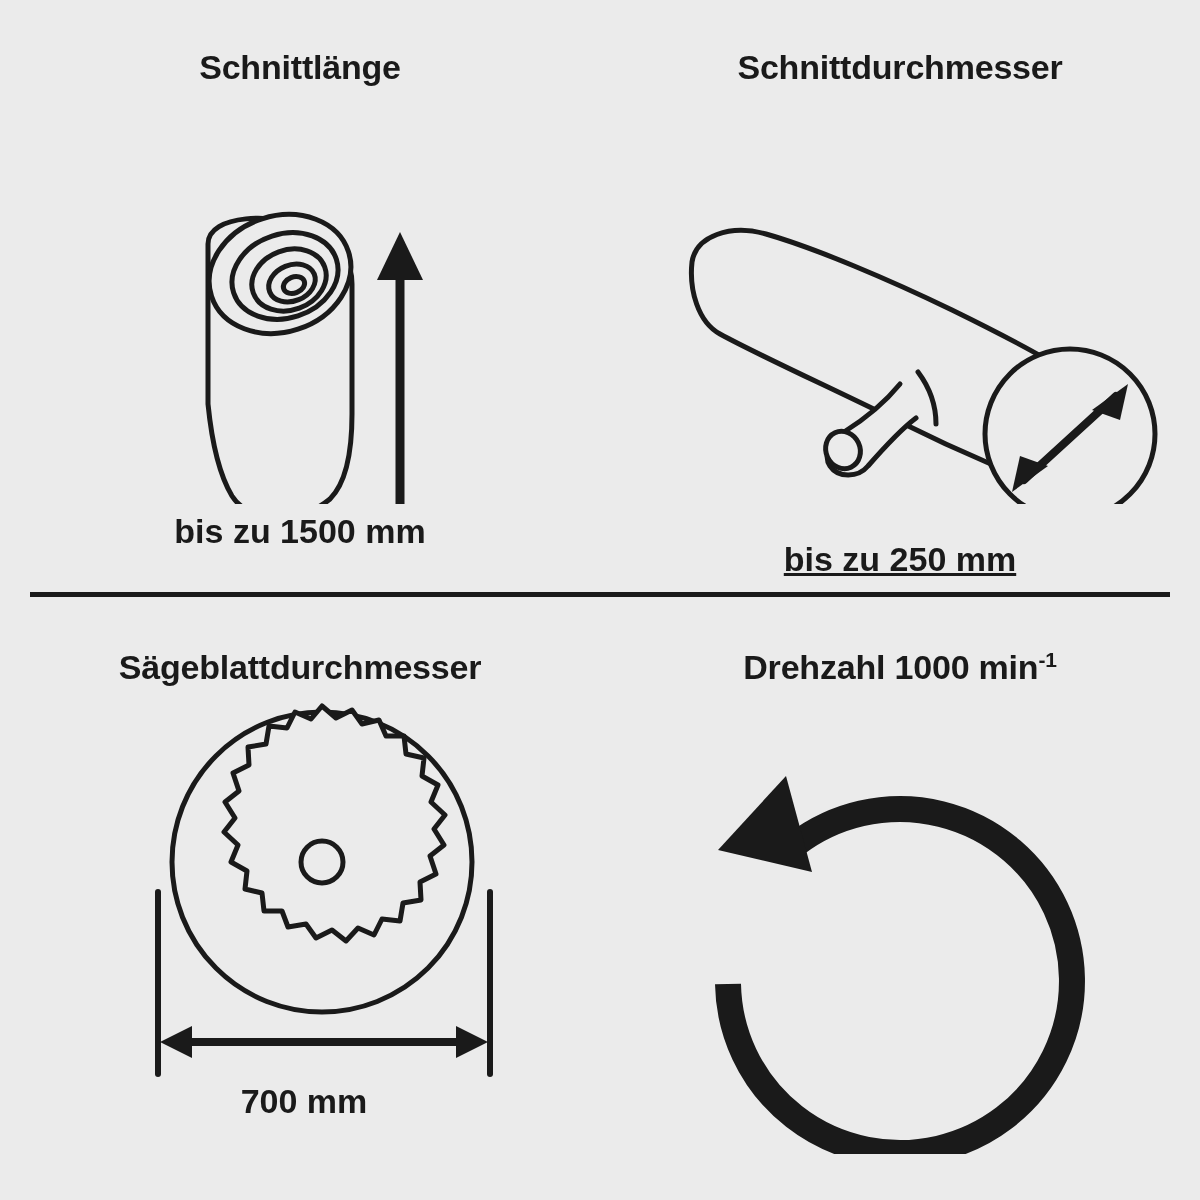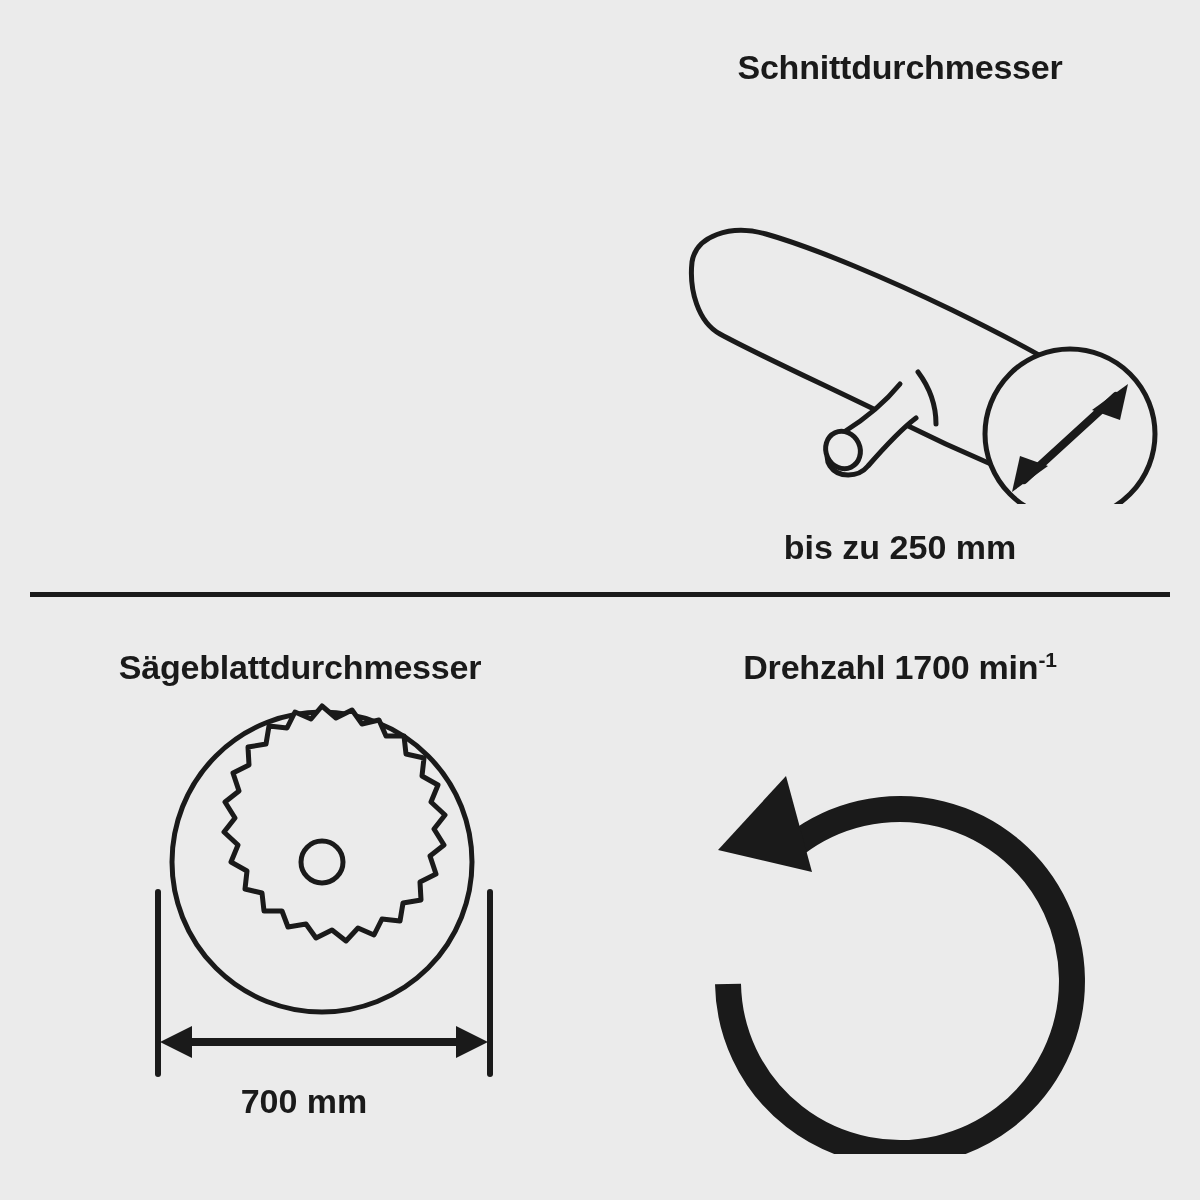--- a/index.html
+++ b/index.html
@@ -65,28 +65,52 @@
     position: absolute;
     left: 30px;
     top: 592px;
     width: 1140px;
     height: 5px;
     background: #1a1a1a;
   }
 
   
   .cap-top-left   { position: absolute; left: 0; width: 600px; top: 512px; }
-  .cap-top-right  { position: absolute; left: 0; width: 600px; top: 528px; }
+  .cap-top-right  { position: absolute; left: 0; width: 600px; top: 540px; text-decoration: underline; }
   .cap-bottom-left{ position: absolute; left: 4px; width: 600px; top: 482px; }
 </style>
 </head>
 <body>
 
 <div class="sheet">
 
+  <div class="quad" id="quad-cut-length">
+    <div class="q-title">Schnittlänge</div>
+    <div class="q-art">
+      <svg width="600" height="420" viewBox="0 0 600 420" fill="none" stroke="#1a1a1a" stroke-width="5" stroke-linecap="round" stroke-linejoin="round">
+
+        <path d="M208 160 C208 130 275 128 310 145 C340 158 352 178 352 200
+                 L352 330 C352 370 345 400 330 415
+                 C300 440 250 440 232 412
+                 C220 392 212 360 208 320 Z" fill="#ebebeb"></path>
+
+        <ellipse cx="280" cy="190" rx="72" ry="58" transform="rotate(-18 280 190)" fill="#ebebeb"></ellipse>
+
+        <ellipse cx="285" cy="192" rx="54" ry="42" transform="rotate(-18 285 192)"></ellipse>
+        <ellipse cx="289" cy="196" rx="38" ry="30" transform="rotate(-20 289 196)"></ellipse>
+        <ellipse cx="292" cy="199" rx="24" ry="18" transform="rotate(-22 292 199)"></ellipse>
+        <ellipse cx="294" cy="201" rx="11" ry="8" transform="rotate(-22 294 201)"></ellipse>
+
+        <path d="M400 168 L400 472" stroke-width="9"></path>
+        <path d="M400 148 L423 196 L377 196 Z" fill="#1a1a1a" stroke="none"></path>
+        <path d="M400 492 L423 444 L377 444 Z" fill="#1a1a1a" stroke="none"></path>
+      </svg>
+    </div>
+    <div class="q-caption cap-top-left">bis zu 1500 mm</div>
+  </div>
 
   <div class="quad" id="quad-cut-diameter">
     <div class="q-title">Schnittdurchmesser</div>
     <div class="q-art">
       <svg width="600" height="420" viewBox="0 0 600 420" fill="none" stroke="#1a1a1a" stroke-width="5" stroke-linecap="round" stroke-linejoin="round">
 
         <path d="M92 178 C96 152 130 140 166 150 C215 164 290 196 352 226
                  C405 252 450 276 470 290
                  L470 410 C430 398 360 368 300 338
                  C240 308 160 272 120 250
@@ -135,21 +159,21 @@
 
         <path d="M182 358 L466 358" stroke-width="8"></path>
         <path d="M160 358 L192 342 L192 374 Z" fill="#1a1a1a" stroke="none"></path>
         <path d="M488 358 L456 342 L456 374 Z" fill="#1a1a1a" stroke="none"></path>
       </svg>
     </div>
     <div class="q-caption cap-bottom-left">700 mm</div>
   </div>
 
   <div class="quad" id="quad-speed">
-    <div class="q-title"><span>Drehzahl 1700 min</span><sup>-1</sup></div>
+    <div class="q-title"><span>Drehzahl 1000 min</span><sup>-1</sup></div>
     <div class="q-art">
       <svg width="600" height="470" viewBox="0 0 600 470" fill="none" stroke="#1a1a1a" stroke-width="26" stroke-linecap="butt">
 
         <path d="M128 300
                  A172 172 0 1 0 196 160"></path>
 
         <path d="M186 92 L212 188 L118 166 Z" fill="#1a1a1a" stroke="none"></path>
       </svg>
     </div>
     <div class="q-caption"></div>

